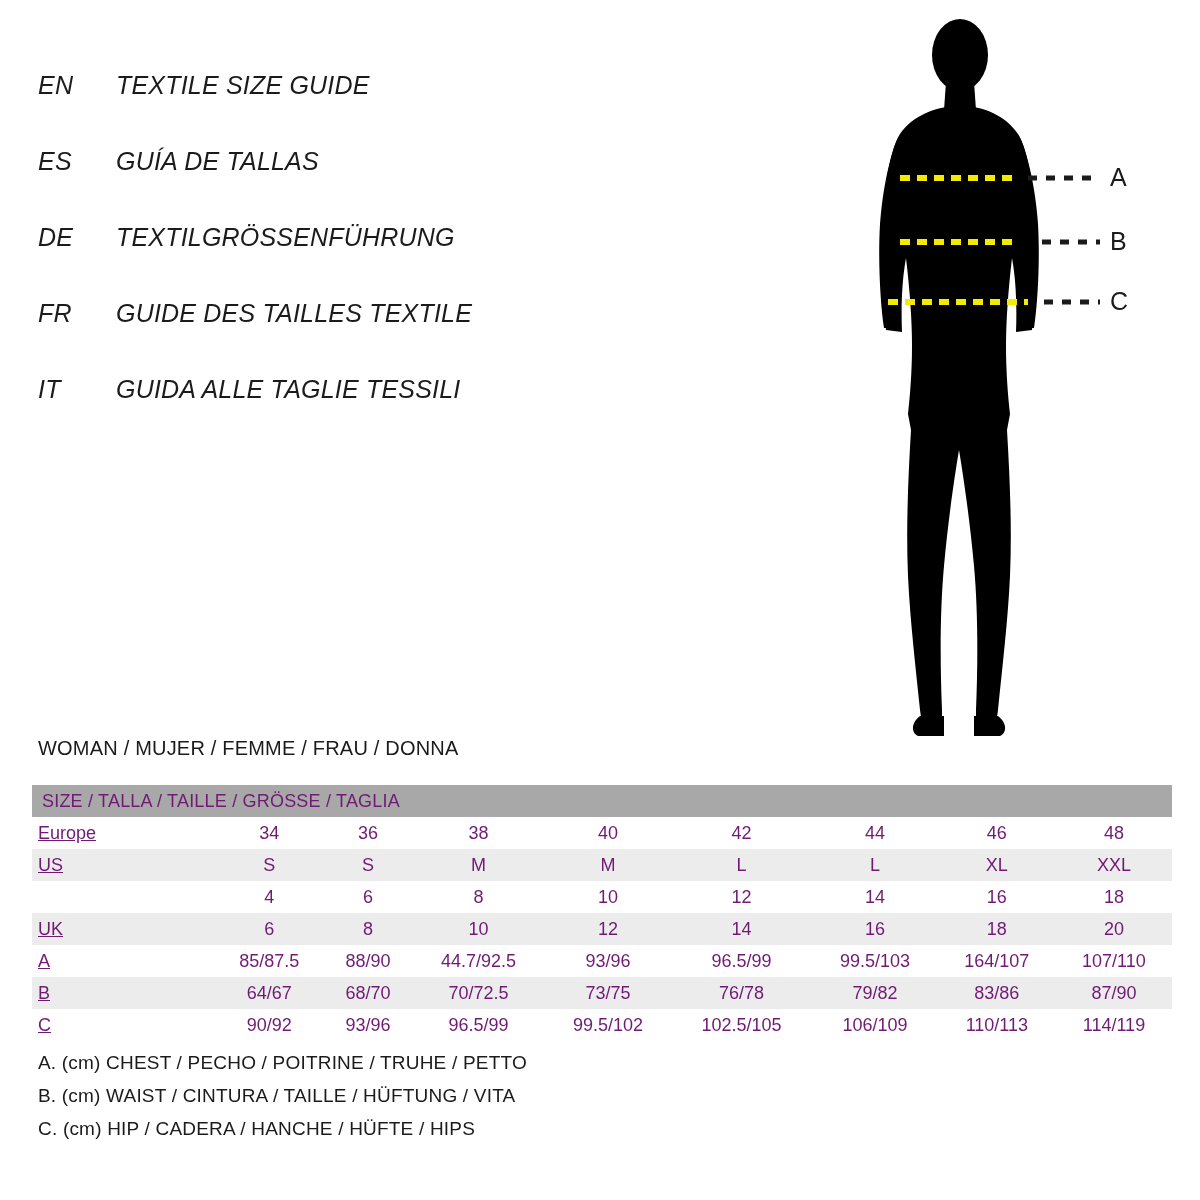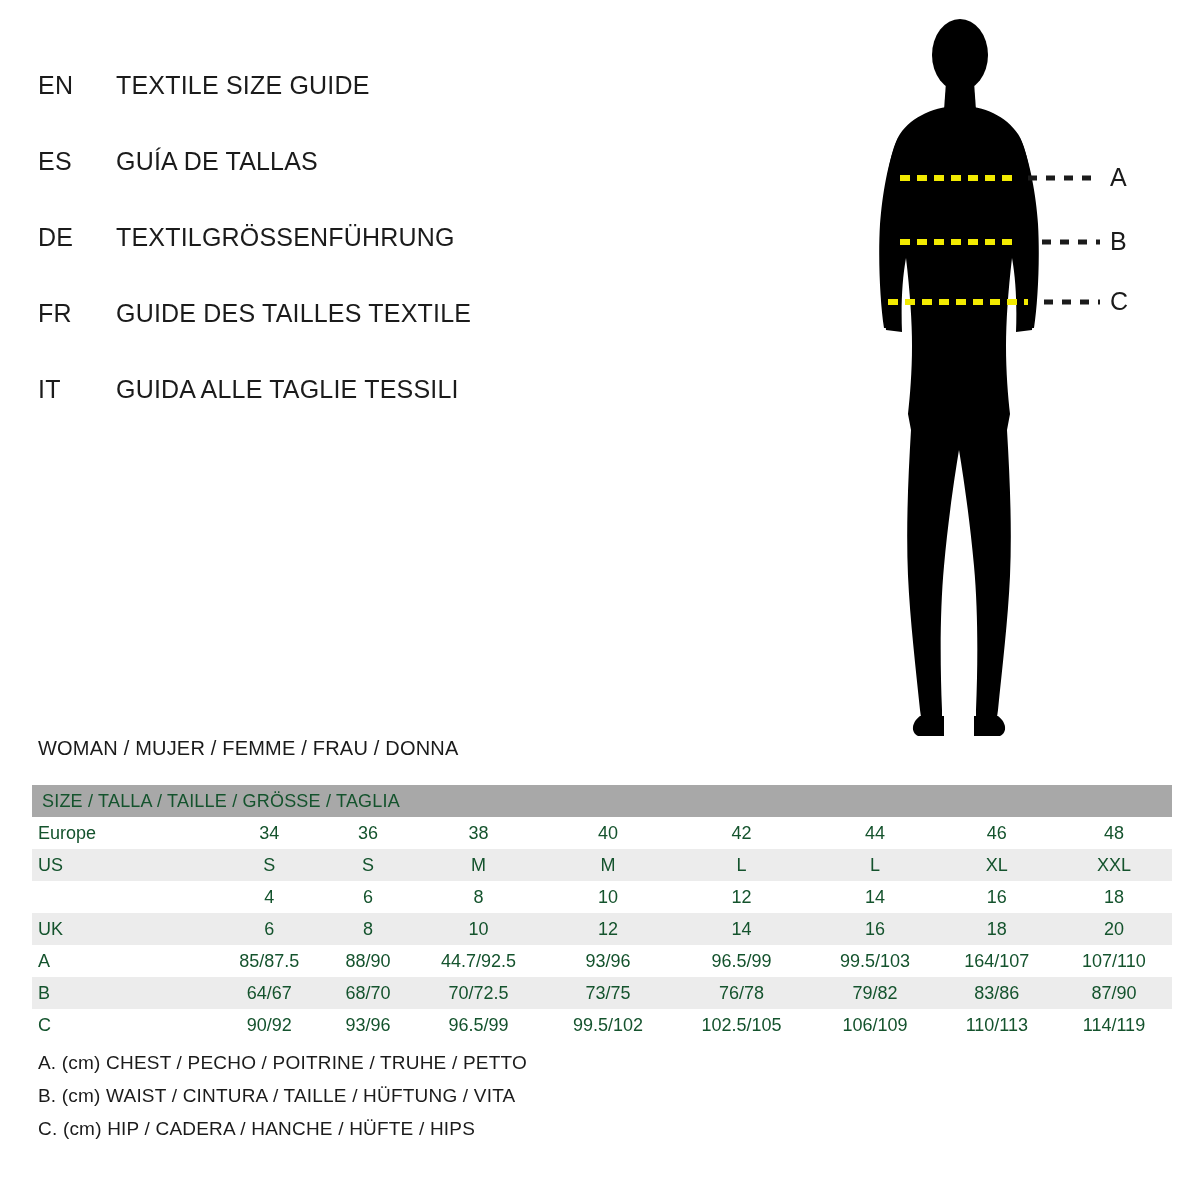--- a/index.html
+++ b/index.html
@@ -15,20 +15,21 @@
     position: relative;
     overflow: hidden;
   }
 
   
   .title-block {
     position: absolute;
     left: 38px;
     top: 28px;
     width: 560px;
+    font-style: italic;
   }
   .title-row {
     display: flex;
     align-items: baseline;
     margin-bottom: 4px;
   }
   .title-lang {
     width: 78px;
     flex: 0 0 78px;
     font-size: 25px;
@@ -71,21 +72,21 @@
   .table-wrap {
     position: absolute;
     left: 32px;
     top: 785px;
     width: 1140px;
   }
   table.size-table {
     border-collapse: collapse;
     width: 100%;
     font-size: 18px;
-    color: #14532d;
+    color: #701a75;
   }
   table.size-table th,
   table.size-table td {
     padding: 5px 6px 5px 6px;
     font-weight: normal;
     height: 22px;
   }
   tr.header-row {
     background: #a8a8a8;
   }
@@ -98,20 +99,21 @@
   tr.shade {
     background: #ececec;
   }
   tr.plain {
     background: #ffffff;
   }
   td.rowlabel {
     text-align: left;
     padding-left: 10px;
     width: 170px;
+    text-decoration: underline;
   }
   td.val {
     text-align: center;
   }
 
   
   .footnotes {
     position: absolute;
     left: 38px;
     top: 1052px;

